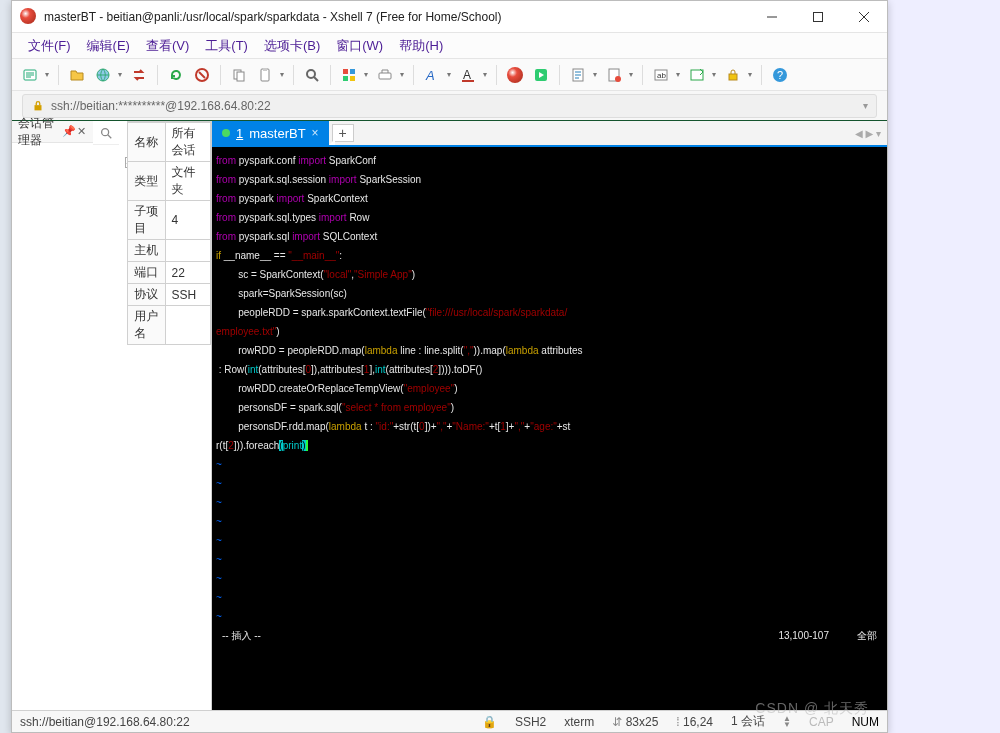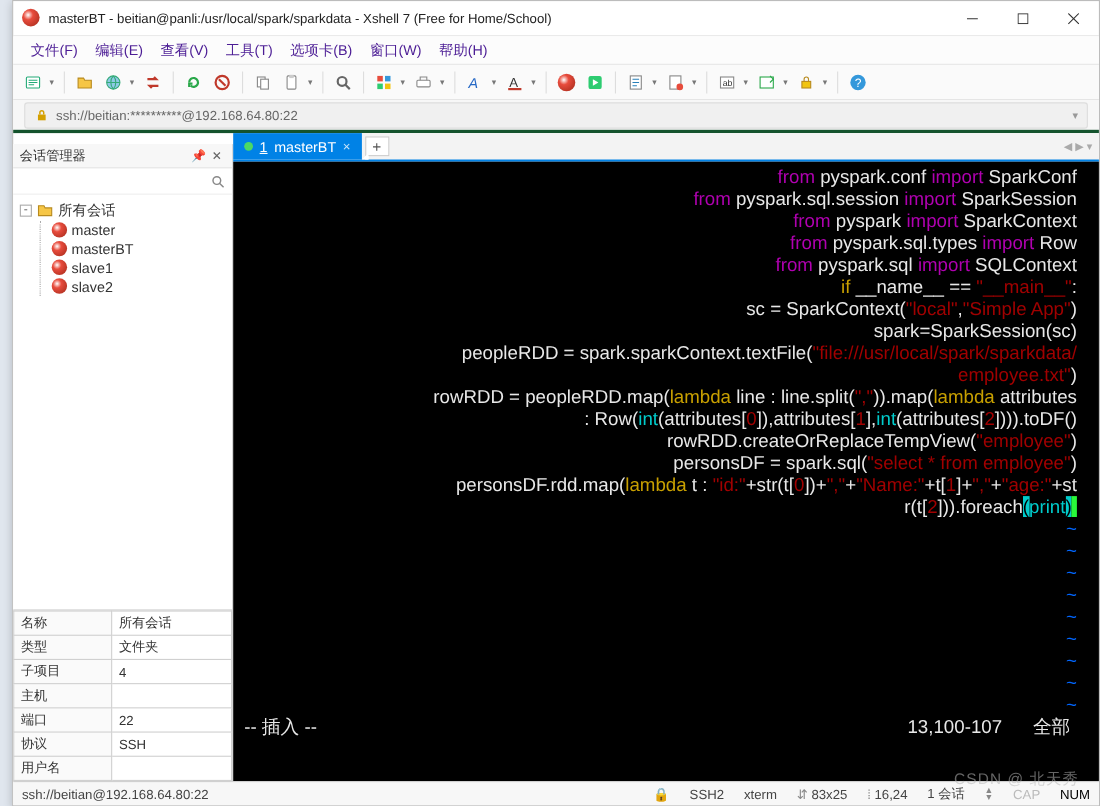--- a/index.html
+++ b/index.html
@@ -1,17 +1,17 @@
 <!DOCTYPE html>
 <html><head>
 <meta charset="utf-8">
 <style>
 * { margin: 0; padding: 0; box-sizing: border-box; font-family: "Microsoft YaHei", "Segoe UI", sans-serif; }
 html, body { height: 100%; background: #eef; }
-.desktop { width: 1000px; height: 733px; position: relative; background: #e8eef5; }
+.desktop { width: 888px; height: 733px; position: relative; background: #e8eef5; }
 .side-hint { position: absolute; left: 0; top: 0; width: 11px; height: 100%; background: #e0e6ee; }
 .window { position: absolute; left: 11px; top: 0; right: 0; bottom: 0; background: #fff; border: 1px solid #bcbcbc; box-shadow: 0 2px 8px rgba(0,0,0,.2); display: flex; flex-direction: column; }
 
 
 .titlebar { height: 32px; display: flex; align-items: center; padding: 0 0 0 8px; border-bottom: 1px solid #e5e5e5; }
 .titlebar .app-icon { width: 18px; height: 18px; margin-right: 6px; }
 .swirl { display:inline-block; width:16px; height:16px; border-radius:50%; background: radial-gradient(circle at 35% 35%, #fff 0%, #e84c3d 30%, #a02818 100%); }
 .titlebar .title-text { font-size: 12px; color: #222; flex: 0 0 auto; }
 .titlebar .spacer { flex: 1; }
 .winbtn { width: 46px; height: 32px; display: flex; align-items: center; justify-content: center; color: #333; }
@@ -23,33 +23,33 @@
 
 
 .toolbar { height: 32px; display: flex; align-items: center; padding: 0 6px; gap: 2px; border-bottom: 1px solid #e5e5e5; background: #fafafa; }
 .tbtn { width: 24px; height: 24px; display: flex; align-items: center; justify-content: center; border-radius: 2px; position: relative; }
 .tbtn.wdrop { width: 34px; justify-content: flex-start; padding-left:4px; }
 .tbtn.wdrop::after { content:"▾"; font-size:8px; color:#777; position:absolute; right:3px; }
 .tsep { width: 1px; height: 20px; background: #ddd; margin: 0 4px; }
 .ticon { width: 16px; height: 16px; }
 
 
-.addrbar { height: 30px; display: flex; align-items: center; padding: 3px 10px; background: #f7f7f7; border-bottom: 3px solid #14532d; }
+.addrbar { height: 30px; display: flex; align-items: center; padding: 3px 10px; background: #f7f7f7; border-bottom: 1px solid #14532d; }
 .addrfield { flex: 1; height: 24px; background: #f0f0f0; border: 1px solid #ddd; border-radius: 3px; display: flex; align-items: center; padding: 0 8px; gap: 6px; font-size: 12px; color: #666; position: relative; }
 .addrfield .chev { margin-left:auto; color:#999; font-size:10px; }
 
 
 .infostrip { height: 28px; display: flex; align-items: center; padding: 0 8px; gap: 6px; font-size: 12px; color: #666; border-bottom: 1px solid #e5e5e5; background: #fdfdfd; }
 .flag-icon { width:14px; height:14px; }
 
 
 .mainrow { flex: 1; display: flex; min-height: 0; }
 
 
-.sessmgr { width: 200px; display: flex; flex-direction: column; border-right: 1px solid #d0d0d0; background: #fff; margin-top: 10px; }
+.sessmgr { width: 200px; display: flex; border-right: 1px solid #d0d0d0; background: #fff; }
 .sessmgr-header { height: 22px; display: flex; align-items: center; padding: 0 6px; border-bottom: 1px solid #e5e5e5; font-size: 12px; color: #333; background: #f7f7f7; }
 .sessmgr-header .spacer { flex: 1; }
 .pin, .xbtn { width: 16px; text-align: center; color: #666; font-size: 11px; }
 .search-row { height: 24px; display: flex; align-items: center; justify-content: flex-end; padding: 0 6px; border-bottom: 1px solid #eee; }
 .search-row svg { width: 14px; height: 14px; color: #888; }
 .tree { flex: 1; padding: 4px 4px; font-size: 13px; color: #333; overflow: auto; }
 .tree-root { display:flex; align-items:center; gap:4px; padding:1px 2px; }
 .tree-root .folder-icon { width:16px; height:16px; }
 .tree ul { list-style: none; margin-left: 20px; }
 .tree li { display: flex; align-items: flex-start; gap: 4px; padding: 1px 2px; }
@@ -64,21 +64,21 @@
 
 .editor-area { flex: 1; display: flex; flex-direction: column; min-width: 0; }
 .tabstrip { height: 26px; background: #f3f3f3; display: flex; align-items: stretch; border-bottom: 2px solid #0082e6; }
 .tab { display: flex; align-items: center; gap: 6px; padding: 0 10px; background: #0082e6; color: #fff; font-size: 13px; position: relative; }
 .tab .dot { width: 8px; height: 8px; border-radius: 50%; background: #4cd964; }
 .tab .tab-x { font-size: 12px; opacity: .8; }
 .tab-add { width: 22px; display: flex; align-items: center; justify-content: center; color: #555; border:1px solid #ccc; margin:3px; background:#fff; font-size:14px; }
 .tabstrip .spacer { flex:1; }
 .tabnav { display:flex; align-items:center; padding:0 6px; gap:6px; color:#aaa; font-size:10px; }
 
-.terminal { flex: 1; background: #000; color: #dcdcdc; font-family: "Consolas","DejaVu Sans Mono",monospace; font-size: 17px; line-height: 19px; padding: 4px 20px 4px 4px; overflow: auto; white-space: pre; text-align: right; }
+.terminal { flex: 1; background: #000; color: #dcdcdc; font-family: "Consolas","DejaVu Sans Mono",monospace; font-size: 10px; line-height: 19px; padding: 4px 4px 4px 4px; overflow: auto; white-space: pre; }
 .terminal .kw-from { color: #b000b0; }
 .terminal .kw-import { color: #b000b0; }
 .terminal .kw-if { color: #c8a000; }
 .terminal .kw-lambda { color: #c8a000; }
 .terminal .ident { color: #e8e8e8; }
 .terminal .str { color: #a00000; }
 .terminal .num { color: #a00000; }
 .terminal .spec { color: #00cccc; }
 .terminal .cursor-block { background: #29f93a; color:#000; }
 .terminal .bracket-hl { background: #00cccc; color:#000; }

